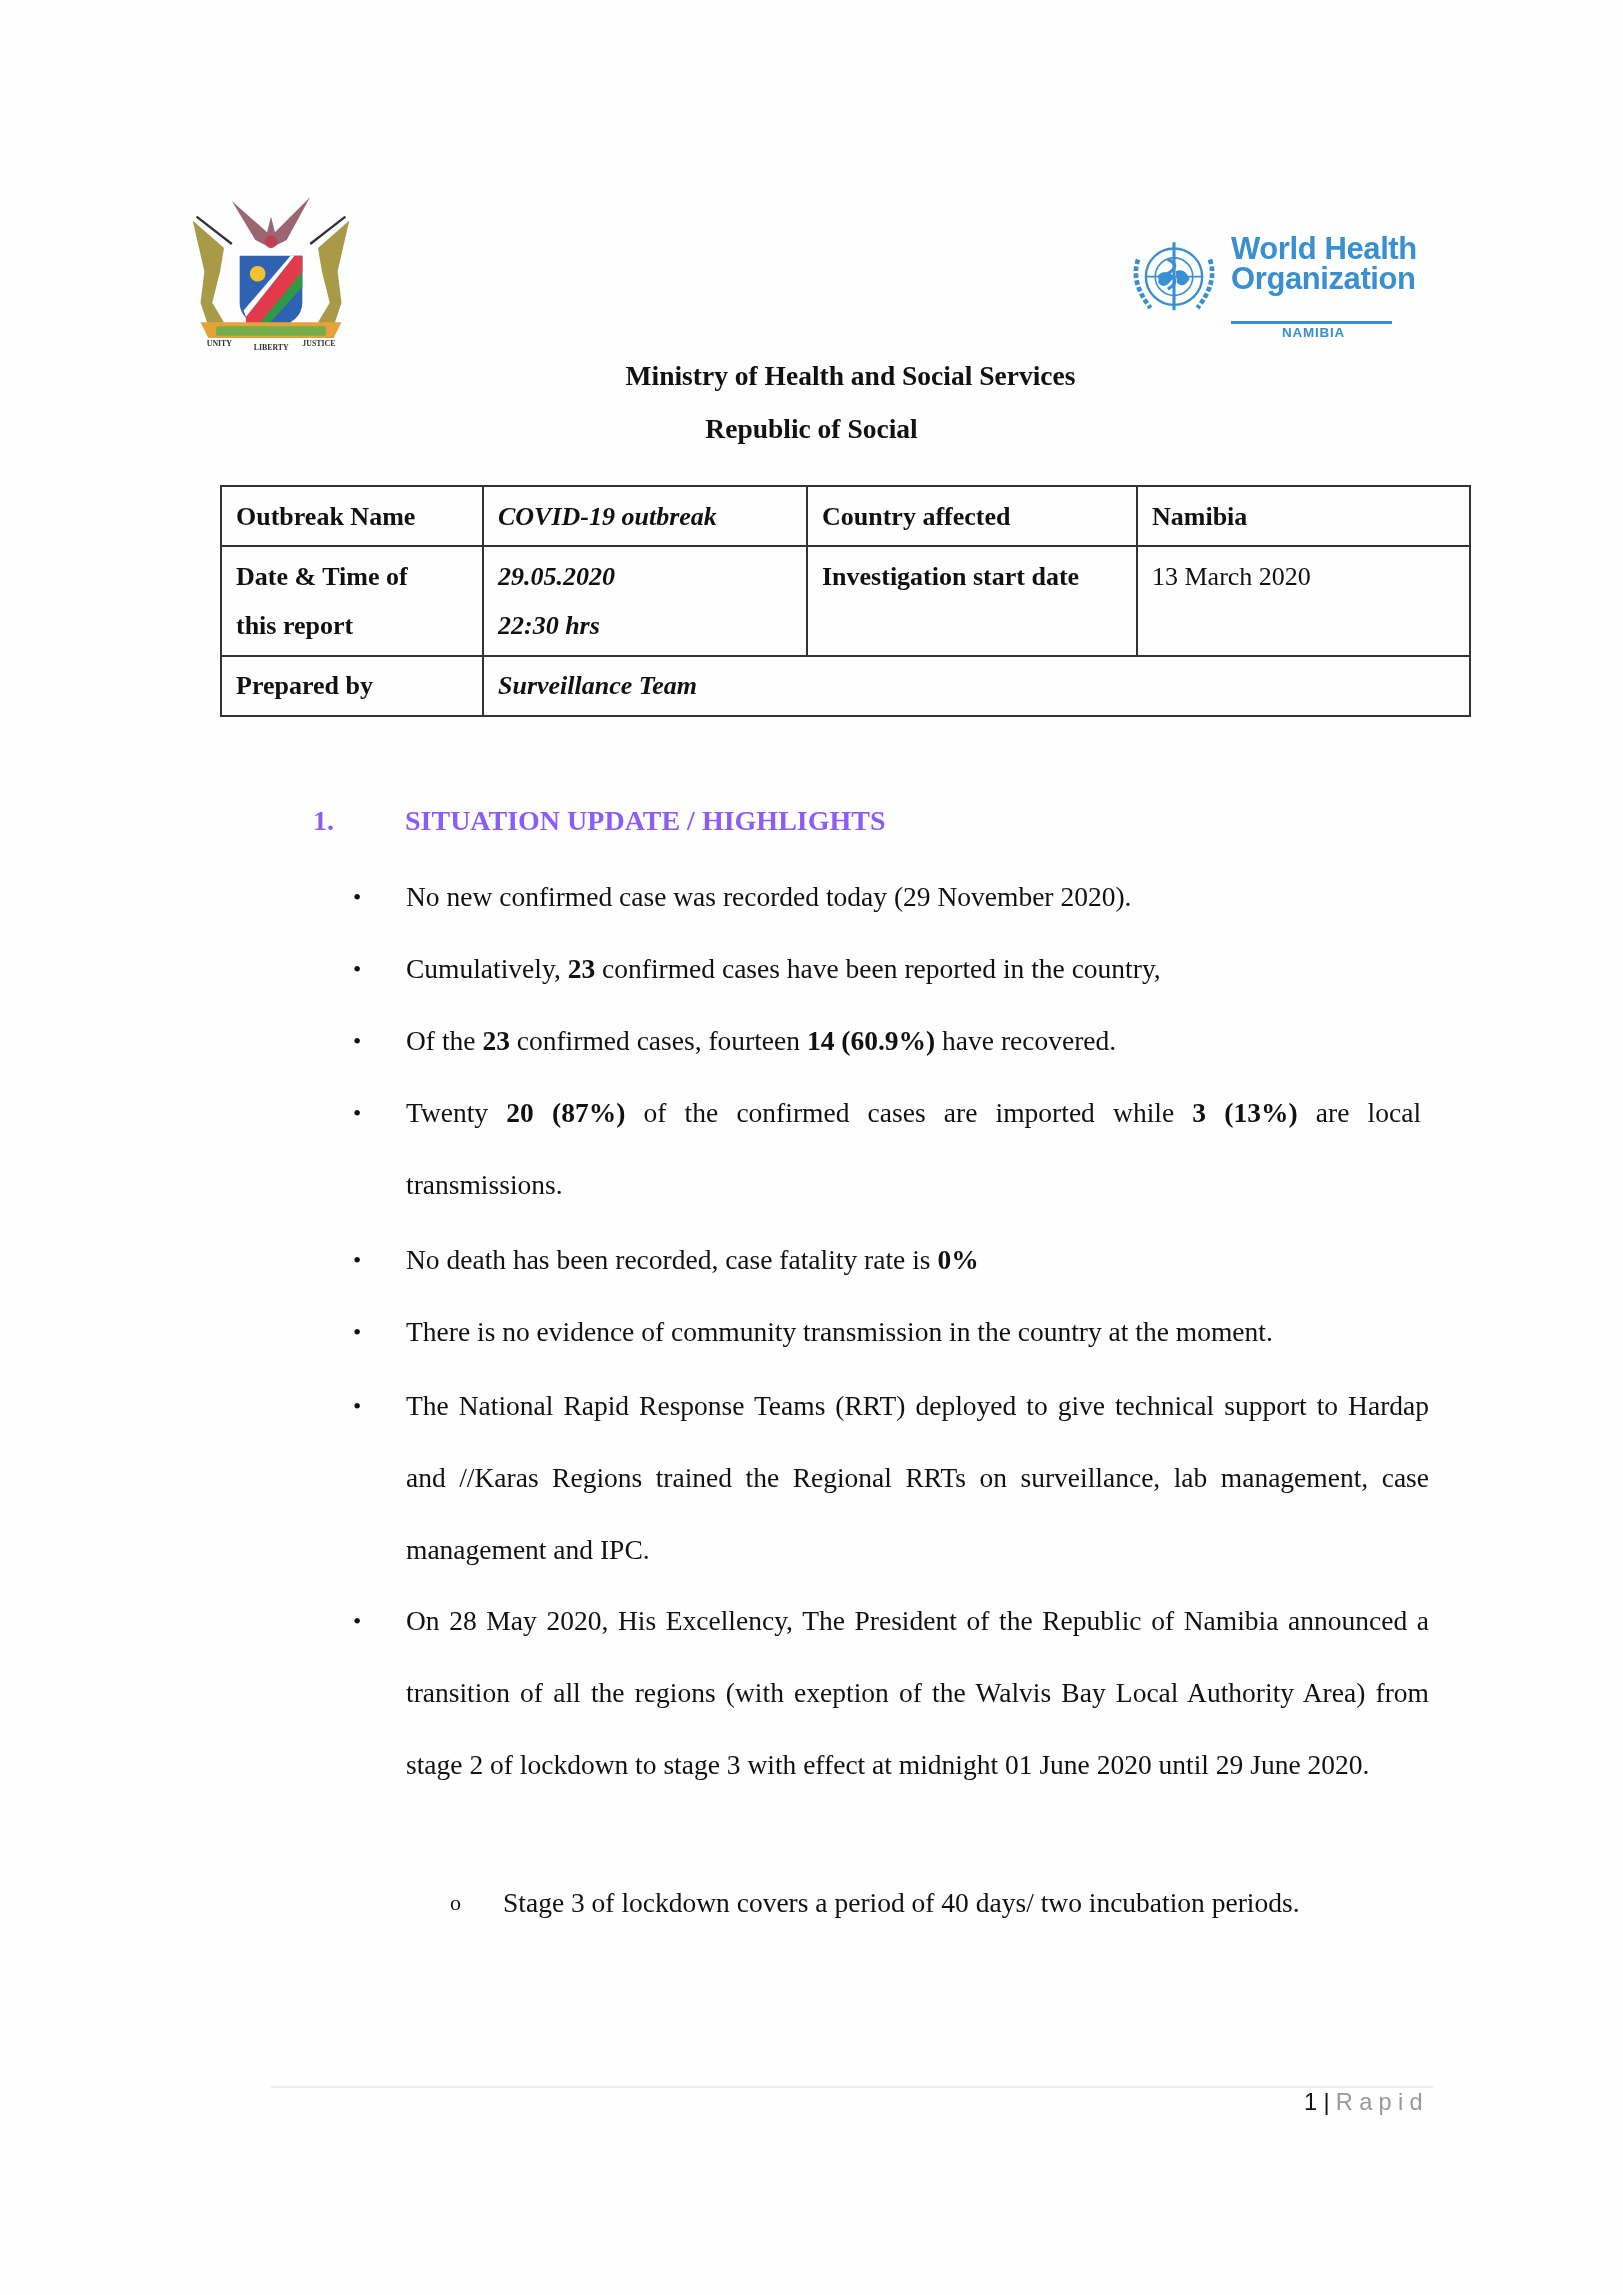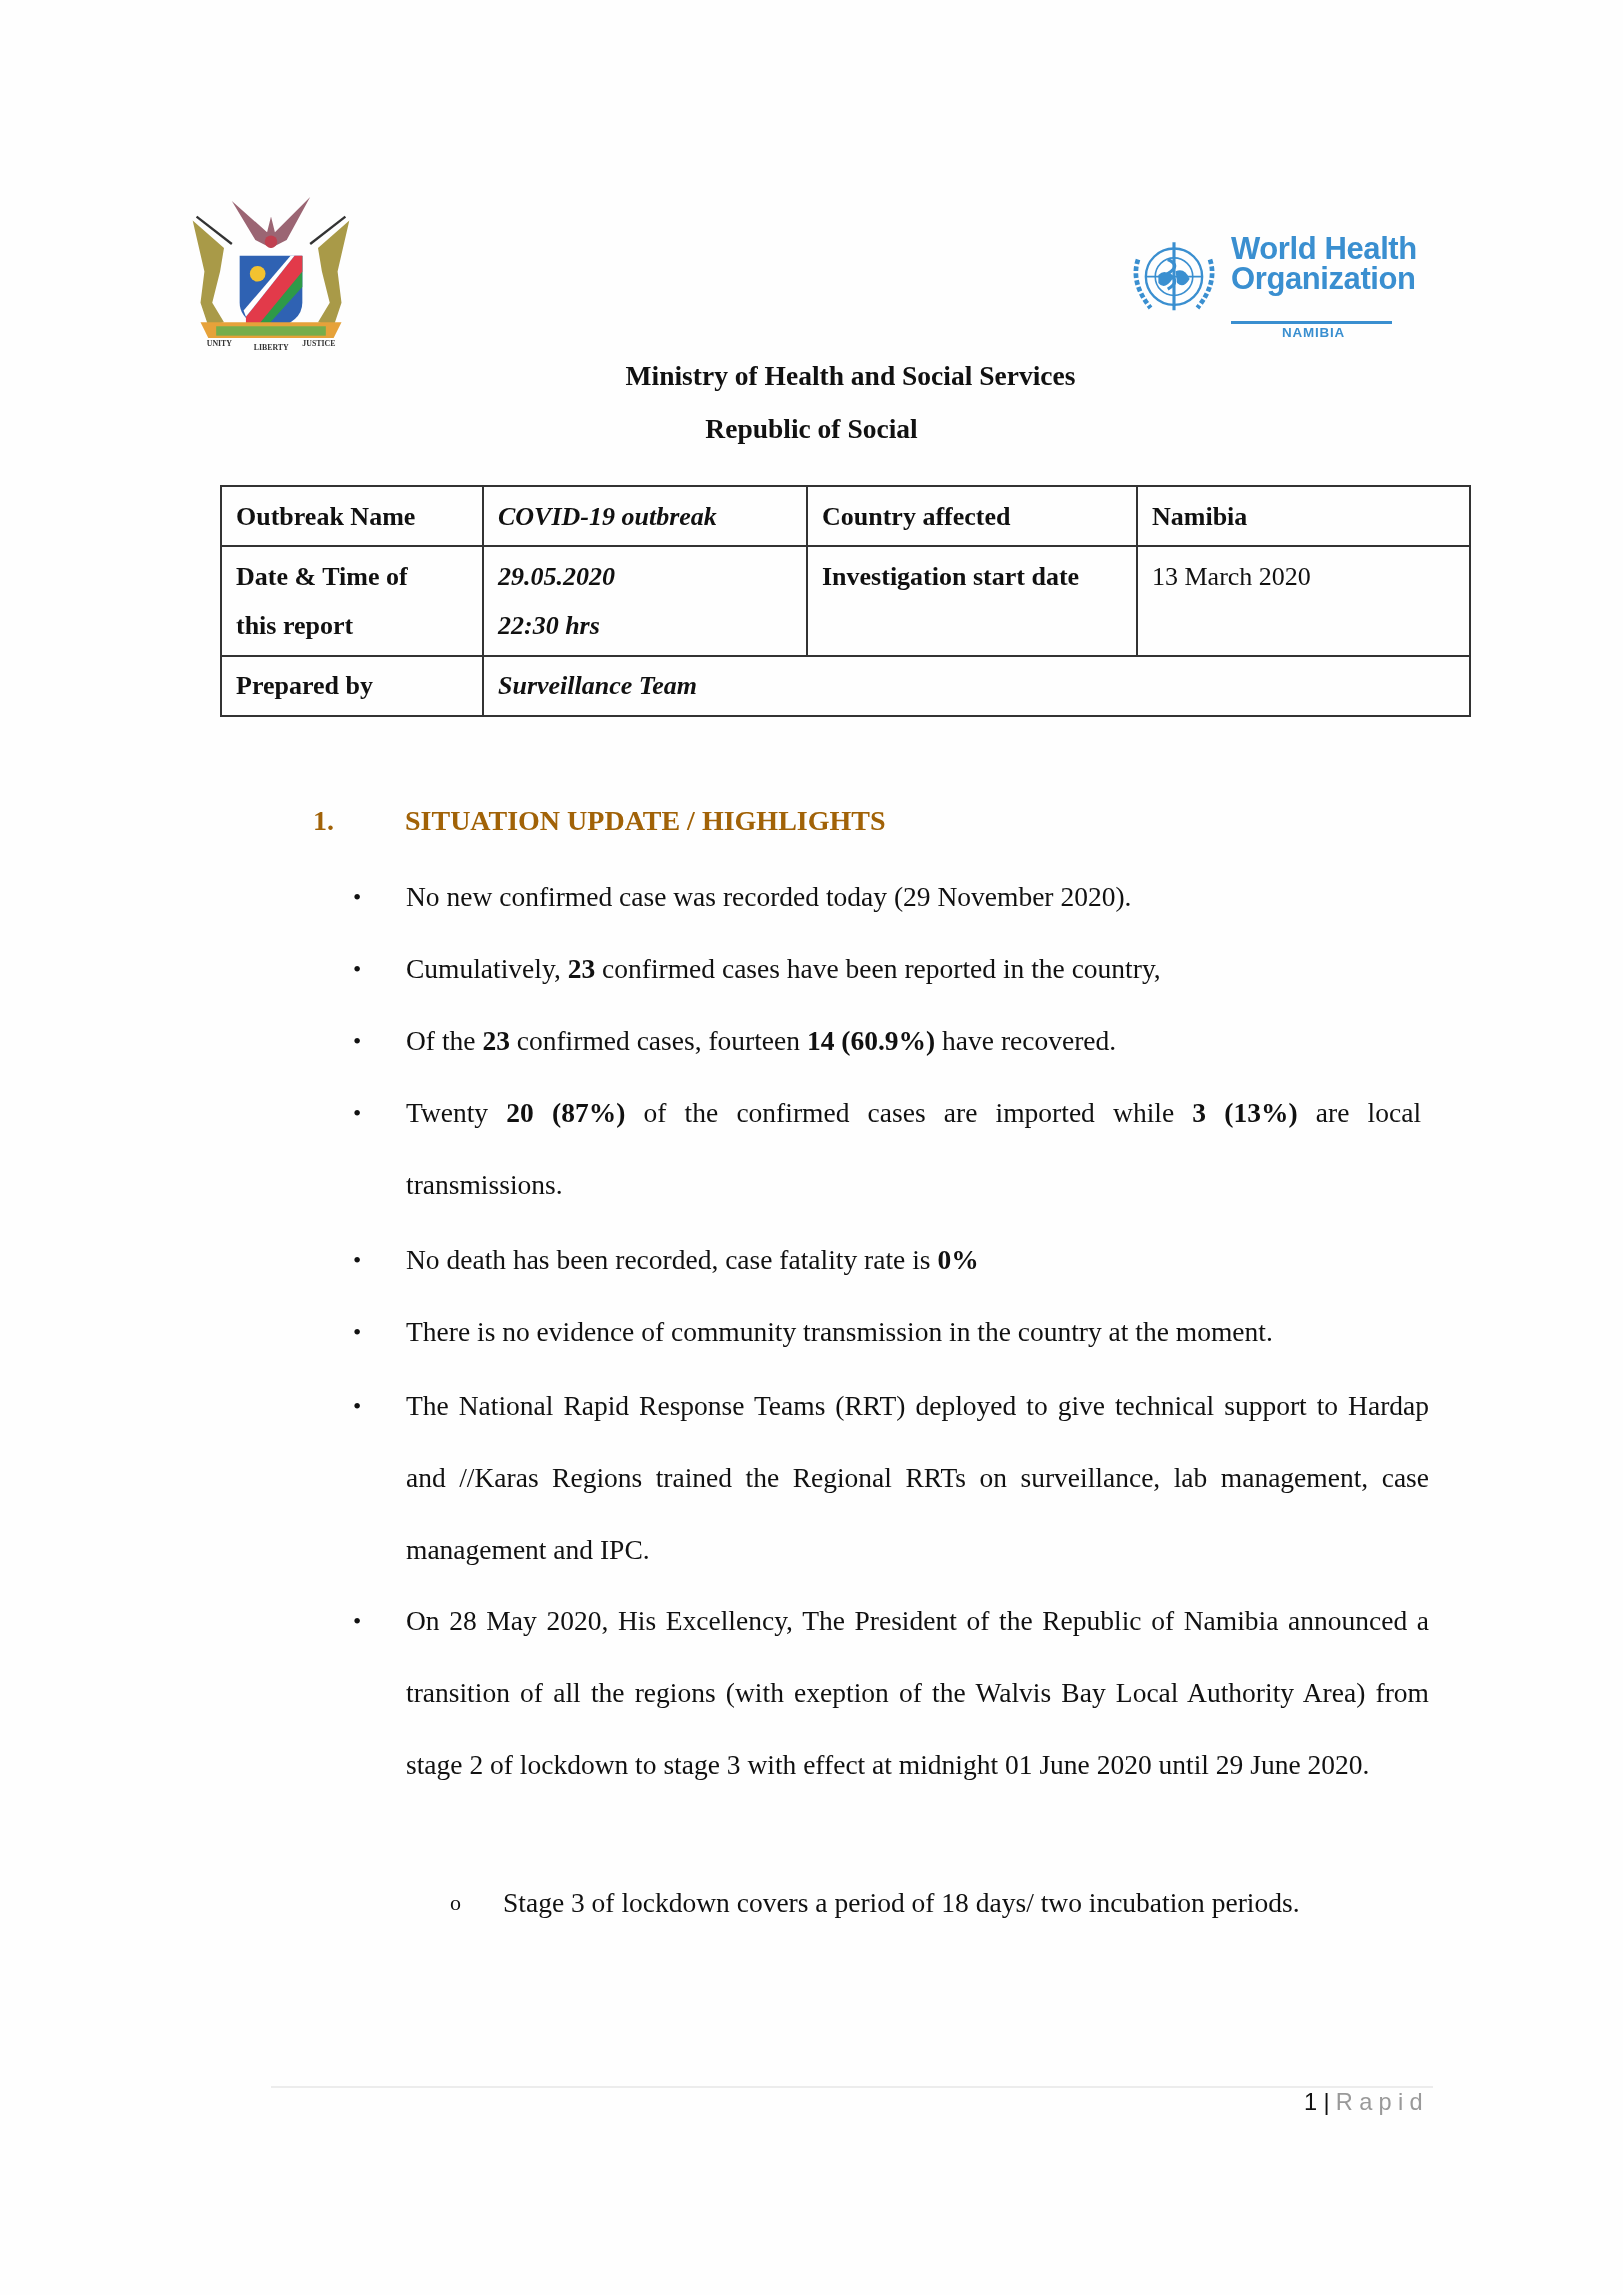--- a/index.html
+++ b/index.html
@@ -30,21 +30,21 @@
   }
   #report-table td { border: 2.4px solid #333; padding: 4.7px 14px; vertical-align: top; line-height: 49px; }
   #report-table .title-cell {
     background: #7cbcf0; text-align: center; font-weight: bold; font-size: 35px;
     height: 53px; line-height: 53px; padding: 3.1px 7.9px; color: #1a1a2a;
   }
   .b { font-weight: bold; }
   .bi { font-weight: bold; font-style: italic; }
 
   
-  #section-head { left: 313px; top: 805px; font-weight: bold; font-size: 28px; color: #a16207; }
+  #section-head { left: 313px; top: 805px; font-weight: bold; font-size: 28px; color: #8b5cf6; }
   #section-head .num { display: inline-block; width: 92px; }
 
   
   .bullet { position: absolute; left: 353px; width: 1099px; font-size: 27.5px; line-height: 72px; }
   .bullet .dot { position: absolute; left: 0; top: 0; width: 47px; font-size: 23.6px; }
   .bullet .txt { margin-left: 53px; display: block; text-align: justify; }
   .bullet .txt.nojust { text-align: left; }
   .sub { position: absolute; left: 450px; width: 1021px; font-size: 27.5px; line-height: 72px; }
   .sub .dot { position: absolute; left: 0; top: 0; font-size: 22px; }
   .sub .txt { margin-left: 53px; display: block; }
@@ -172,20 +172,20 @@
     <span class="dot">•</span>
     <span class="txt"><span>The National Rapid Response  Teams (RRT) deployed to give technical support to Hardap and //Karas Regions trained the Regional RRTs on surveillance, lab management, case management and IPC.</span></span>
   </div>
 <div class="bullet" style="top:1585px; width:1076px">
     <span class="dot">•</span>
     <span class="txt"><span>On 28 May 2020, His Excellency, The President of the Republic of Namibia announced a transition of all the regions (with exeption of the Walvis Bay Local Authority Area) from stage 2 of lockdown to stage 3 with effect at midnight 01 June 2020 until 29 June 2020.</span></span>
   </div>
 
 <div class="sub" style="top:1867px">
     <span class="dot">o</span>
-    <span class="txt">Stage 3 of lockdown covers a period of 18 days/ two incubation periods.</span>
+    <span class="txt">Stage 3 of lockdown covers a period of 40 days/ two incubation periods.</span>
   </div>
 
 <div id="footer-rule" class="abs"></div>
 <div id="page-num" class="abs">
   <span>1</span><span class="sep">|</span><span class="pg">Rapid</span>
 </div>
 
 
 </body></html>

